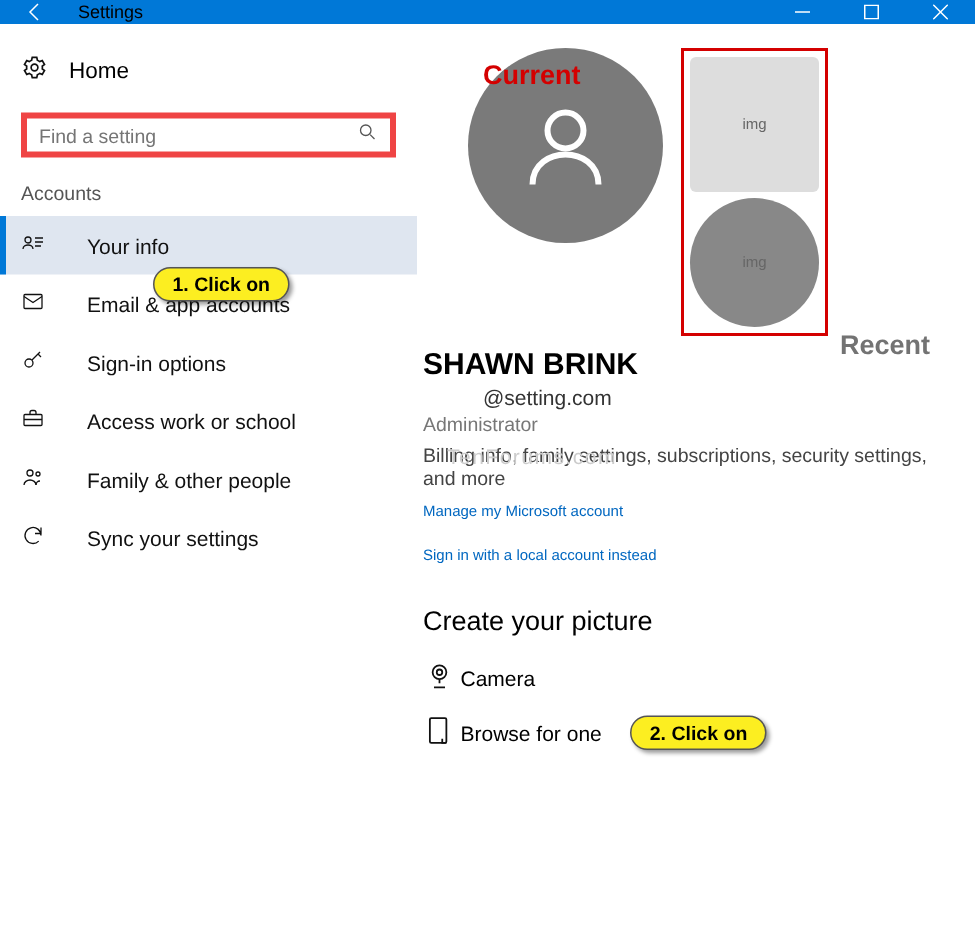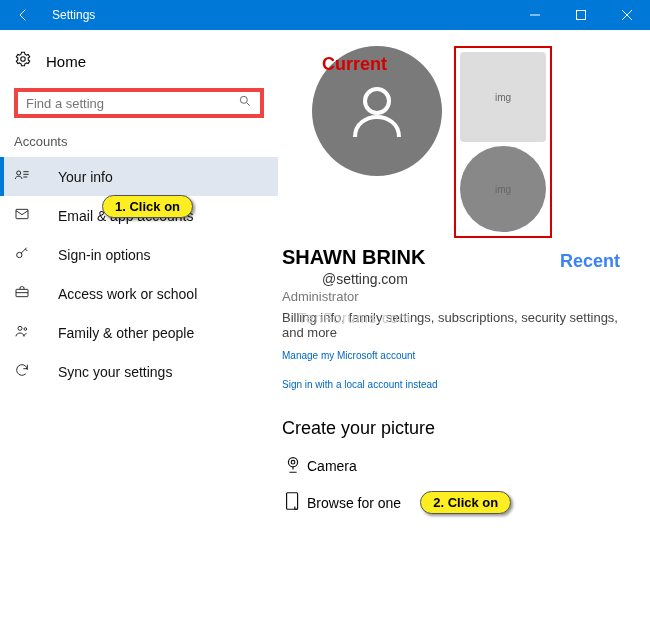--- a/index.html
+++ b/index.html
@@ -1,17 +1,17 @@
 <!DOCTYPE html>
 <html><head>
 <meta charset="utf-8">
 <style>
   * { box-sizing: border-box; margin: 0; padding: 0; font-family: "Segoe UI", Arial, sans-serif; }
   body { width: 650px; height: 622px; background: #fff; overflow: hidden; }
-  .titlebar { height: 30px; background: #0078d7; color: #ffffff; display: flex; align-items: center; }
+  .titlebar { height: 16px; background: #0078d7; color: #000000; display: flex; align-items: center; }
   .back-btn { width: 48px; height: 30px; display:flex; align-items:center; justify-content:center; }
   .back-btn svg { width: 16px; height: 16px; fill: none; stroke: #fff; stroke-width: 1.5; }
   .title { font-size: 12px; padding-left: 4px; }
   .winbtns { margin-left: auto; display: flex; }
   .winbtn { width: 46px; height: 30px; display:flex; align-items:center; justify-content:center; }
   .winbtn svg { width: 10px; height: 10px; stroke: #fff; stroke-width: 1; fill: none; }
   .app { display: flex; height: calc(622px - 30px); }
   .sidebar { width: 278px; padding-top: 14px; }
   .home { display:flex; align-items:center; gap:14px; padding: 6px 14px 16px 14px; }
   .home .lbl { font-size: 15px; }
@@ -24,31 +24,31 @@
   .nav-item.selected::before { content:""; position:absolute; left:0; top:0; bottom:0; width:4px; background:#0078d7; }
   .nav-item svg { width:16px; height:16px; stroke:#111; fill:none; stroke-width:1.3; }
   .main { flex:1; padding: 16px 10px 10px 4px; position:relative; }
   .avatar-wrap { display:flex; align-items:flex-start; gap:6px; }
   .avatar-big { width:130px; height:130px; border-radius:50%; background:#7a7a7a; display:flex; align-items:center; justify-content:center; }
   .avatar-big svg { width:64px; height:64px; stroke:#fff; fill:none; stroke-width:4; }
   .recent-box { border:2px solid #d40000; padding:4px; display:flex; flex-direction:column; gap:4px; margin-left:6px; }
   .recent-thumb { width:86px; height:90px; background:#ddd; border-radius:4px; display:flex; align-items:center; justify-content:center; font-size:10px; color:#666; }
   .recent-thumb.round { border-radius:50%; width:86px; height:86px; background:#888; }
   .lbl-current { position:absolute; top:24px; left:44px; color:#d40000; font-weight:bold; font-size:18px; }
-  .lbl-recent { position:absolute; top:221px; right:30px; color:#3b82f6; font-weight:bold; font-size:18px; }
+  .lbl-recent { position:absolute; top:204px; right:30px; color:#737373; font-weight:bold; font-size:18px; }
   .username { font-size:20px; font-weight:600; margin-top:8px; }
   .email { font-size:14px; color:#333; margin-top:2px; padding-left:40px;}
   .role { font-size:13px; color:#777; margin-top:2px; }
   .desc { font-size:13px; color:#444; margin-top:6px; max-width:340px; }
   .link { font-size:10px; color:#0067c0; margin-top:10px; display:block; }
   .section-head { font-size:18px; margin-top:28px; margin-bottom:14px; }
   .picrow { display:flex; align-items:center; gap:3px; margin-top:12px; font-size:14px; }
   .picrow svg { width:22px; height:22px; stroke:#111; fill:none; stroke-width:1.3; }
   .callout { background:#fcee21; border:1px solid #555; border-radius:12px; padding:3px 12px; font-size:13px; font-weight:bold; box-shadow: 2px 2px 3px rgba(0,0,0,.4); white-space:nowrap; }
-  .callout1 { position:absolute; top:195px; left:102px; z-index:5; }
+  .callout1 { position:absolute; top:178px; left:102px; z-index:5; }
   .callout2 { margin-left:16px; }
   .watermark { position:absolute; top:280px; left:20px; color:#ccc; font-size:14px; letter-spacing:1px; pointer-events:none; }
 </style>
 </head>
 <body>
 
 <div class="titlebar">
   <div class="back-btn">
     <svg viewBox="0 0 24 24">
         <path d="M14 4l-8 8 8 8"></path>

